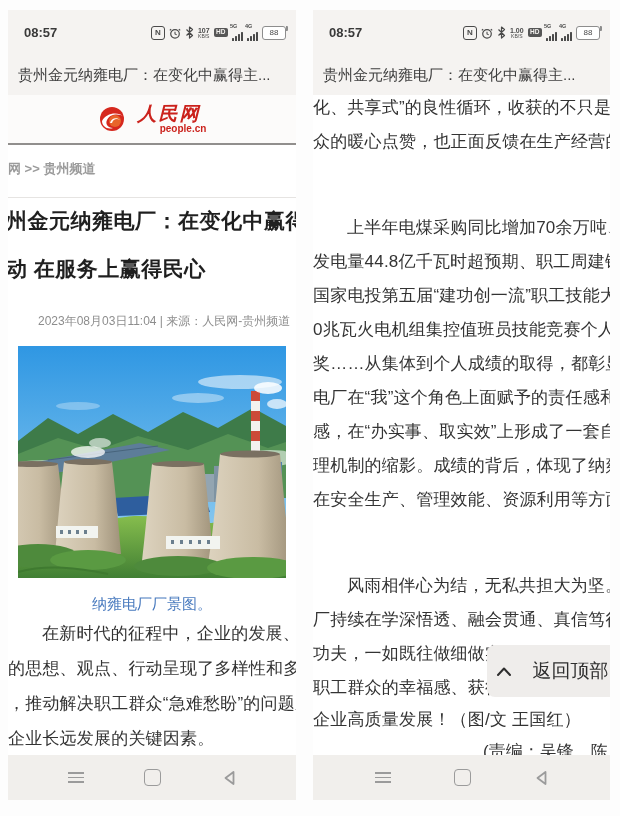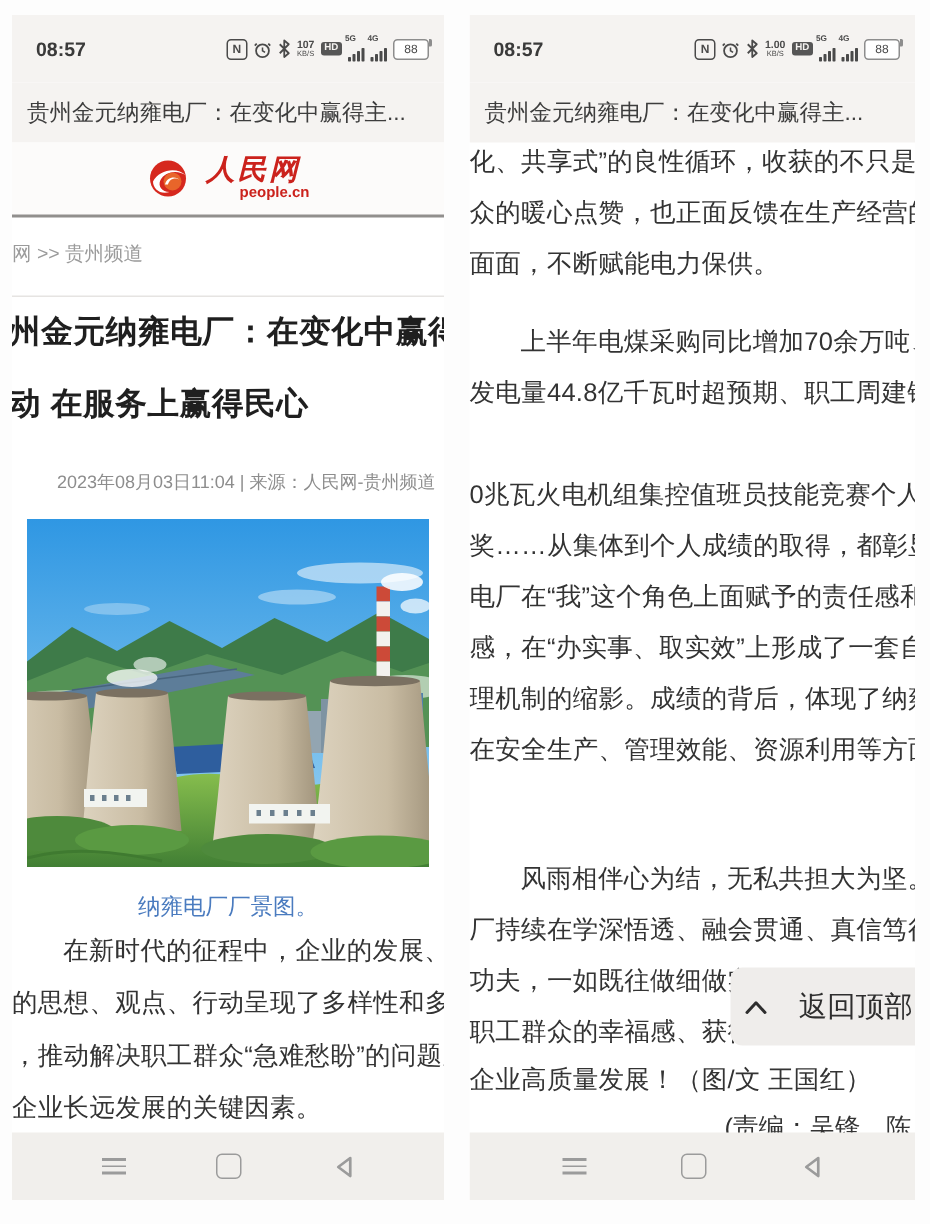--- a/index.html
+++ b/index.html
@@ -19,21 +19,21 @@
   .sig span{width:2px;background:#4a4a4a;display:block;border-radius:.5px;}
   .batt{display:flex;align-items:flex-start;}
   .batt .shell{width:22px;height:12px;border:1px solid #8d8d8d;border-radius:3px;font-size:8px;color:#4a4a4a;display:flex;align-items:center;justify-content:center;background:#fff;}
   .batt .nub{width:2px;height:5px;background:#8d8d8d;border-radius:0 1px 1px 0;}
   .titlebar{position:absolute;left:0;top:45px;right:0;height:40px;background:#f5f3f1;display:flex;align-items:center;padding:0 10px;box-sizing:border-box;font-size:15px;color:#3d3d3d;white-space:nowrap;overflow:hidden;}
   .logoarea{position:absolute;left:0;top:85px;right:0;height:48px;background:#fcfbfa;border-bottom:2px solid #918f8d;display:flex;align-items:center;justify-content:center;gap:6px;}
   .logotxt{display:flex;flex-direction:column;align-items:center;line-height:1;}
   .logotxt .cn{color:#cb221c;font-family:"Liberation Serif","DejaVu Serif",serif;font-style:italic;font-weight:700;font-size:19px;letter-spacing:2px;}
   .logotxt .en{color:#cb221c;font-size:10px;font-weight:700;margin-top:1px;padding-left:28px;}
   .ln{position:absolute;white-space:nowrap;}
-  .crumb{left:0;top:150px;font-size:13px;color:#9b9b9b;}
+  .crumb{left:0;top:150px;font-size:13px;color:#9b9b9b;font-weight:bold;}
   .hr-lite{position:absolute;left:0;right:0;top:187px;border-top:1px solid #e6e4e2;}
   .headline{font-size:21px;font-weight:700;color:#1f1f1f;letter-spacing:.5px;left:-2px;}
   .meta{left:30px;top:303px;font-size:12px;color:#8d8d8d;}
   .photo{position:absolute;left:10px;top:336px;width:268px;height:232px;}
   .caption{left:0;right:0;top:585px;text-align:center;font-size:15px;color:#4a7bbf;}
   .body-ln{font-size:17px;color:#333;letter-spacing:.2px;left:0;}
   .ind{padding-left:34px;}
   .navbar{position:absolute;left:0;right:0;top:745px;height:45px;background:#f1efec;display:flex;align-items:center;justify-content:space-around;padding:0 30px;box-sizing:border-box;}
   .nav-menu{display:flex;flex-direction:column;gap:3px;}
   .nav-menu span{display:block;width:16px;height:1.6px;background:#9b9b9b;}
@@ -237,24 +237,24 @@
           <span class="shell">88</span>
           <span class="nub"></span>
         </span>
     </span>
   </div>
 
   <div class="titlebar">贵州金元纳雍电厂：在变化中赢得主...</div>
 
   <div class="ln body-ln" style="top:86px">化、共享式”的良性循环，收获的不只是职</div>
   <div class="ln body-ln" style="top:120px">众的暖心点赞，也正面反馈在生产经营的</div>
-  <div class="ln body-ln" style="top:154px">面面，不断赋能电力保供。</div>
 
   <div class="ln body-ln ind" style="top:206px">上半年电煤采购同比增加70余万吨、上</div>
   <div class="ln body-ln" style="top:240px">发电量44.8亿千瓦时超预期、职工周建锋</div>
+  <div class="ln body-ln" style="top:274px">国家电投第五届“建功创一流”职工技能大</div>
   <div class="ln body-ln" style="top:308px">0兆瓦火电机组集控值班员技能竞赛个人</div>
   <div class="ln body-ln" style="top:342px">奖……从集体到个人成绩的取得，都彰显了</div>
   <div class="ln body-ln" style="top:410px">感，在“办实事、取实效”上形成了一套自</div>
   <div class="ln body-ln" style="top:376px">电厂在“我”这个角色上面赋予的责任感和</div>
   <div class="ln body-ln" style="top:444px">理机制的缩影。成绩的背后，体现了纳雍</div>
   <div class="ln body-ln" style="top:478px">在安全生产、管理效能、资源利用等方面</div>
 
   <div class="ln body-ln ind" style="top:564px">风雨相伴心为结，无私共担大为坚。纳</div>
   <div class="ln body-ln" style="top:598px">厂持续在学深悟透、融会贯通、真信笃行</div>
   <div class="ln body-ln" style="top:632px">功夫，一如既往做细做实群众工作，不断</div>

